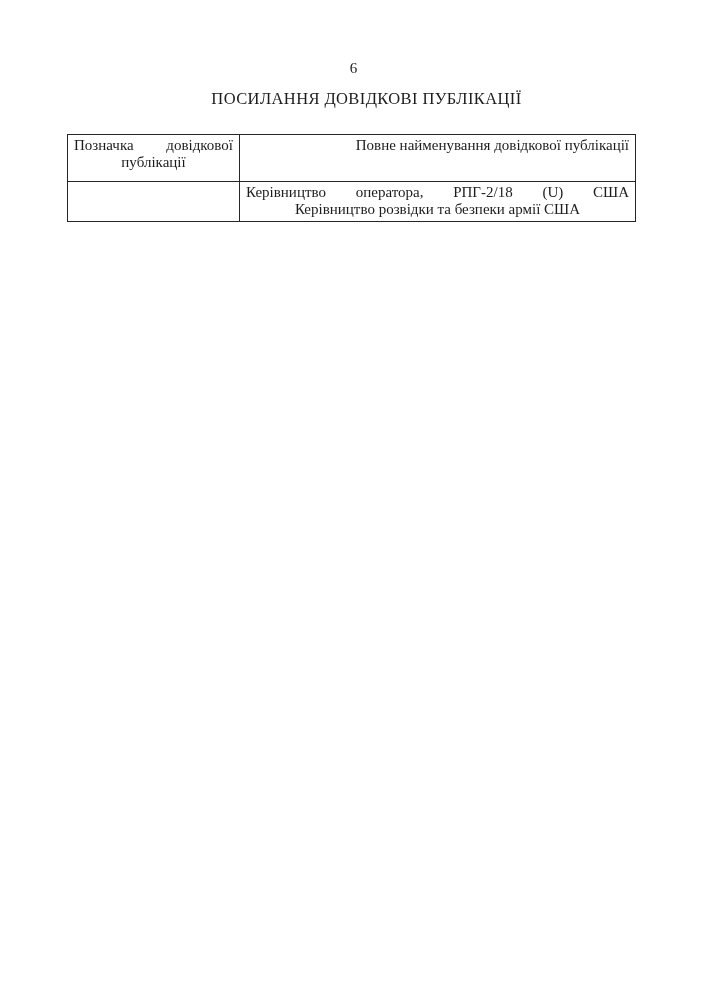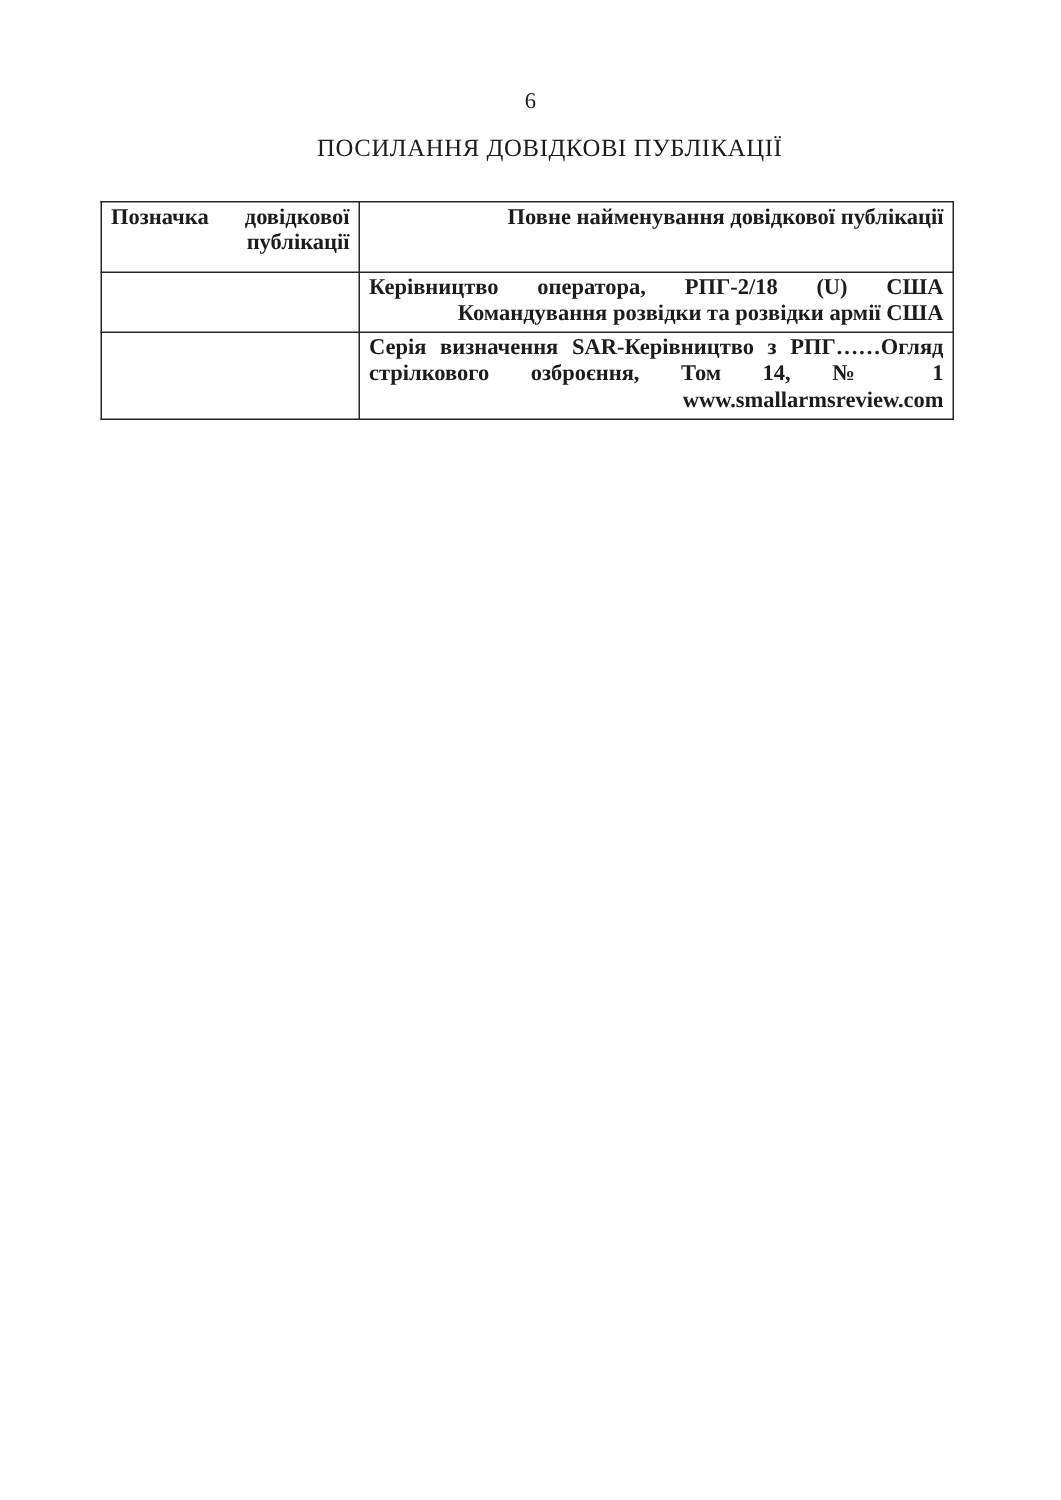--- a/index.html
+++ b/index.html
@@ -44,31 +44,30 @@
     table-layout: fixed;
     font-size: 15px;
   }
   table.ref-table col.c1 { width: 172px; }
   table.ref-table col.c2 { width: 396px; }
   table.ref-table td {
     border: 1.4px solid #262626;
     vertical-align: top;
     padding: 2px 6px 2px 6px;
     line-height: 17.4px;
-    font-weight: bold;
   }
   td.h-head { height: 42px; }
   td.h-row1 { height: 34px; }
   td.h-row2 { height: 53px; }
   .jline {
     text-align: justify;
     text-align-last: justify;
     -moz-text-align-last: justify;
   }
-  .lline { text-align: right; }
+  .lline { text-align: center; }
   .cline { text-align: right; }
 </style>
 </head>
 <body>
 
 <div class="page-number">6</div>
 
 <div class="doc-title">ПОСИЛАННЯ ДОВІДКОВІ ПУБЛІКАЦІЇ</div>
 
 <table class="ref-table">
@@ -86,28 +85,18 @@
         <div class="cline">Повне найменування довідкової публікації</div>
       </td>
     </tr>
 
     <tr>
       <td class="h-row1">
         <div class="lline"></div>
       </td>
       <td class="h-row1">
         <div class="jline">Керівництво оператора, РПГ-2/18 (U) США</div>
-        <div class="lline">Командування розвідки та розвідки армії США</div>
+        <div class="lline">Керівництво розвідки та безпеки армії США</div>
       </td>
     </tr>
 
-    <tr>
-      <td class="h-row2">
-        <div class="lline"></div>
-      </td>
-      <td class="h-row2">
-        <div class="jline">Серія визначення SAR-Керівництво з РПГ……Огляд</div>
-        <div class="jline">стрілкового озброєння, Том 14, № 1</div>
-        <div class="lline">www.smallarmsreview.com</div>
-      </td>
-    </tr>
   </tbody>
 </table>
 
 </body></html>

